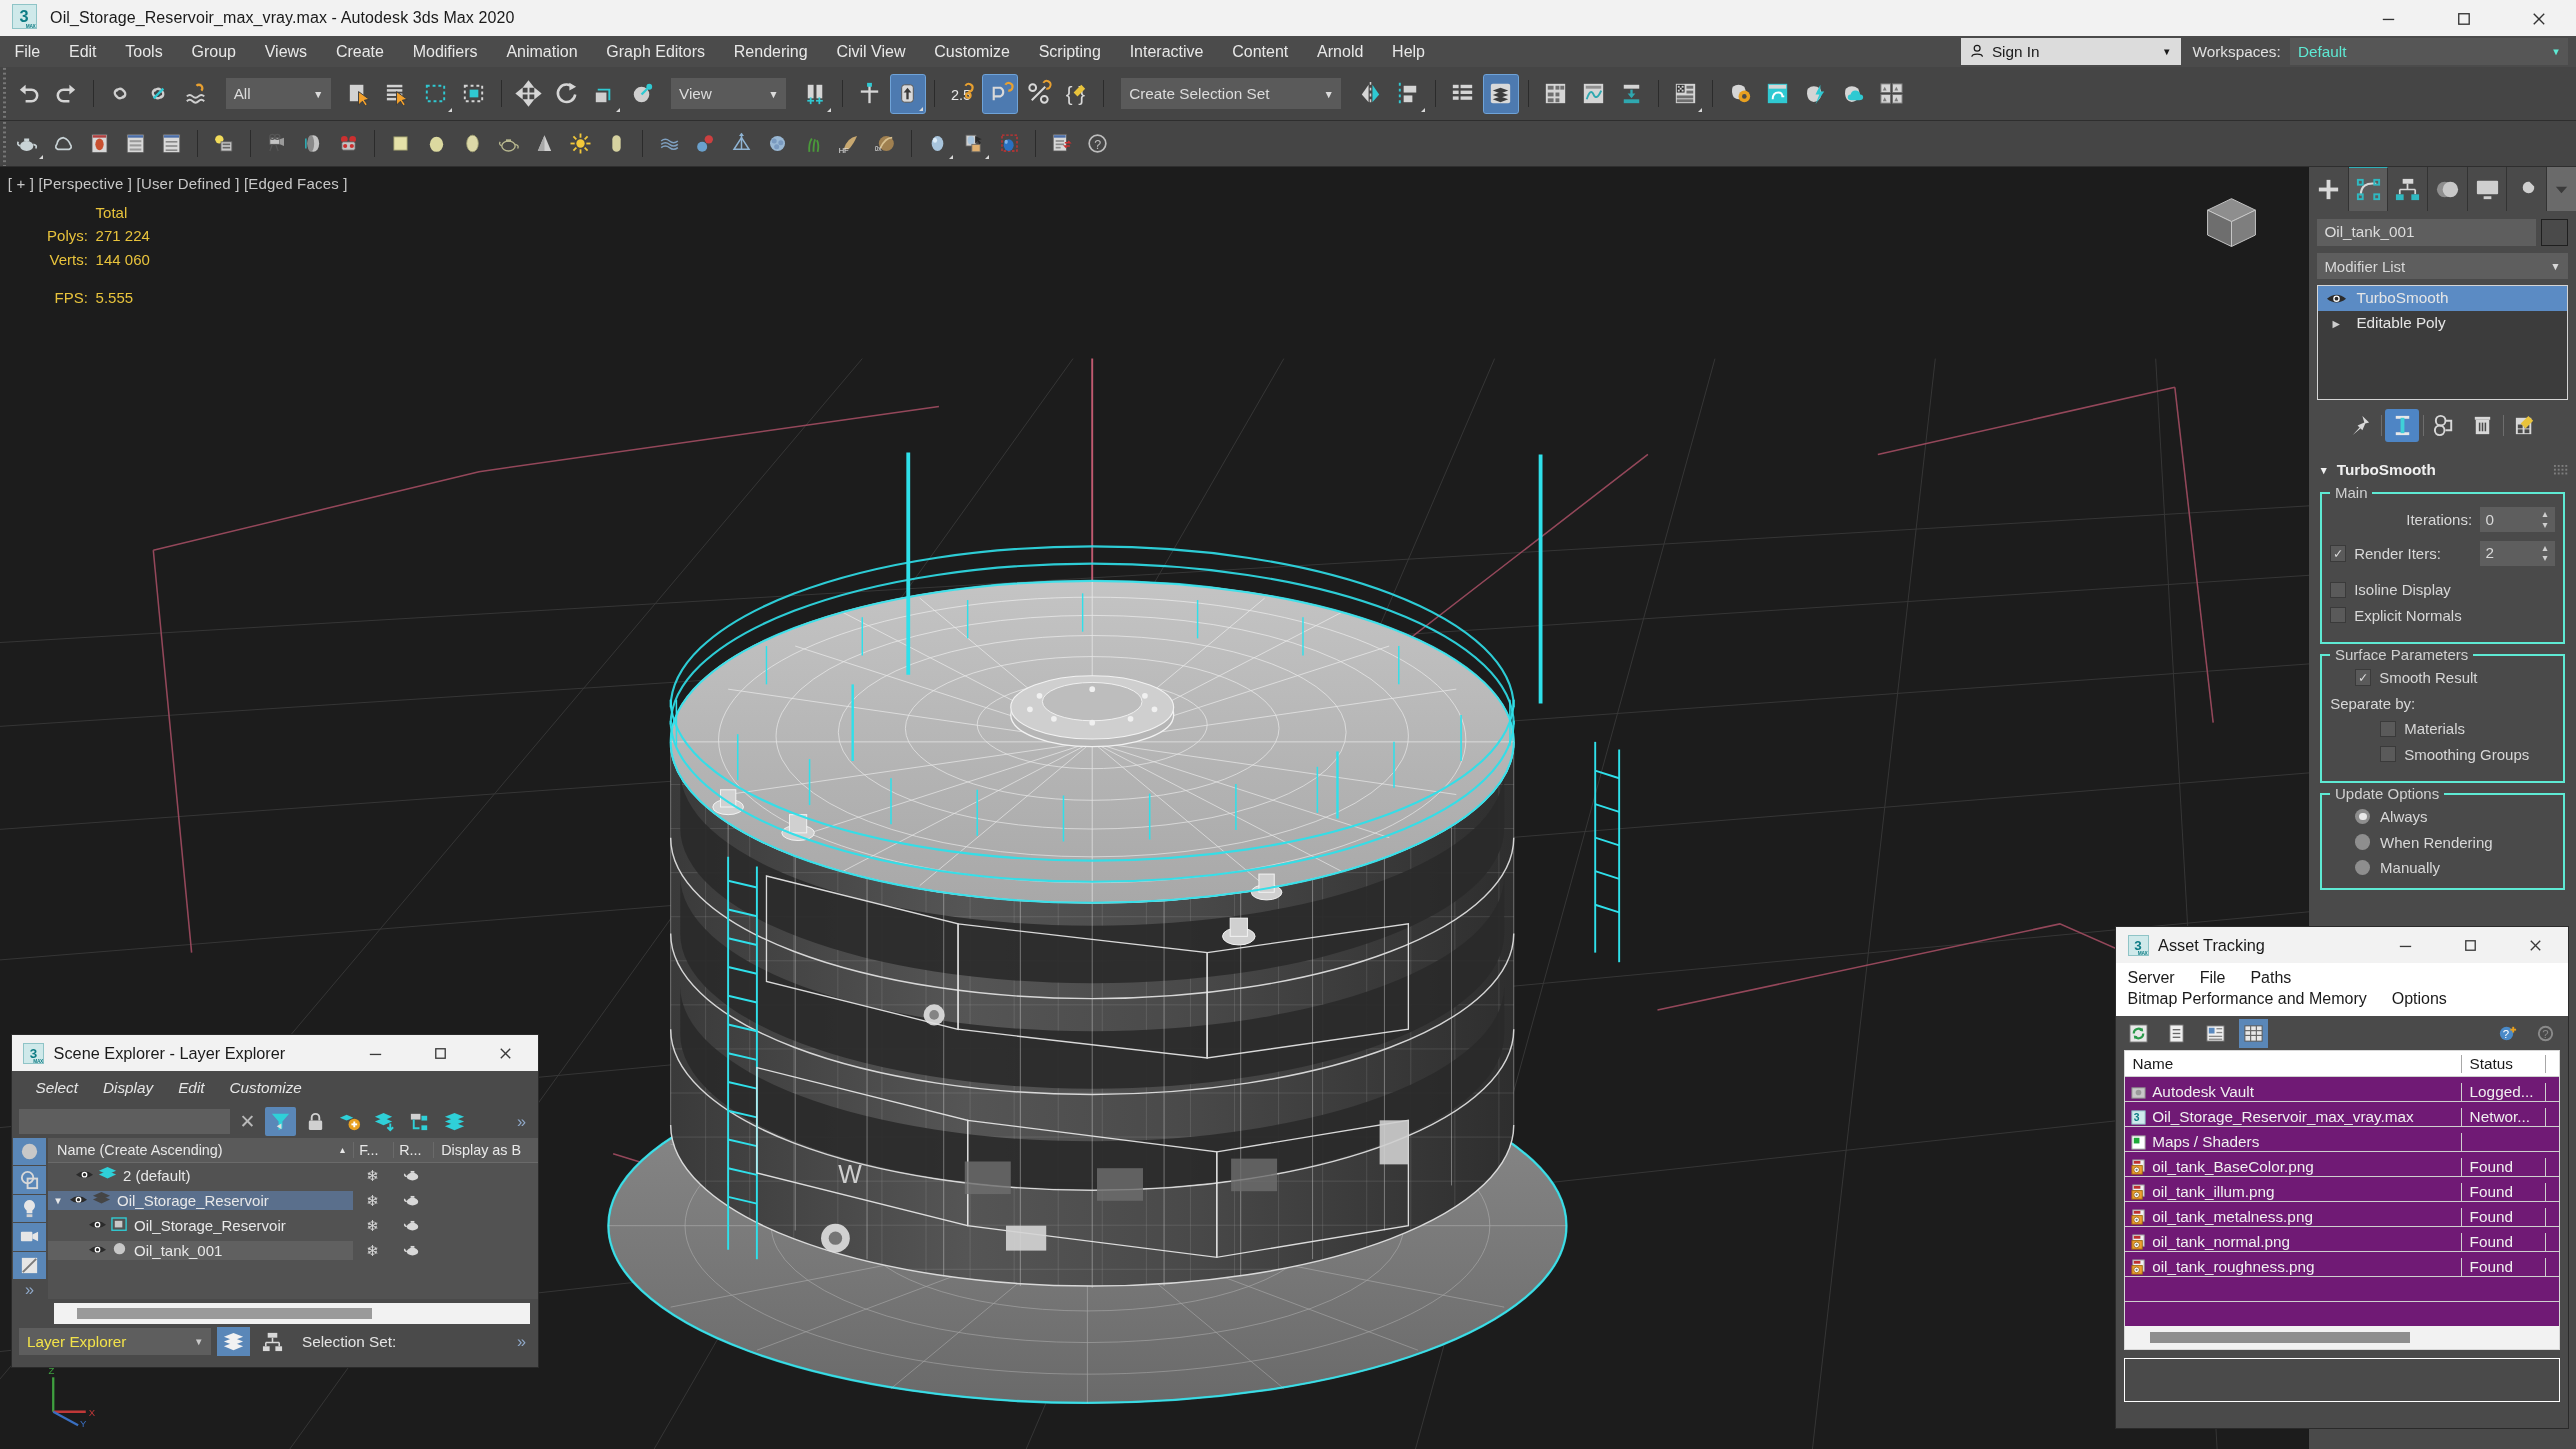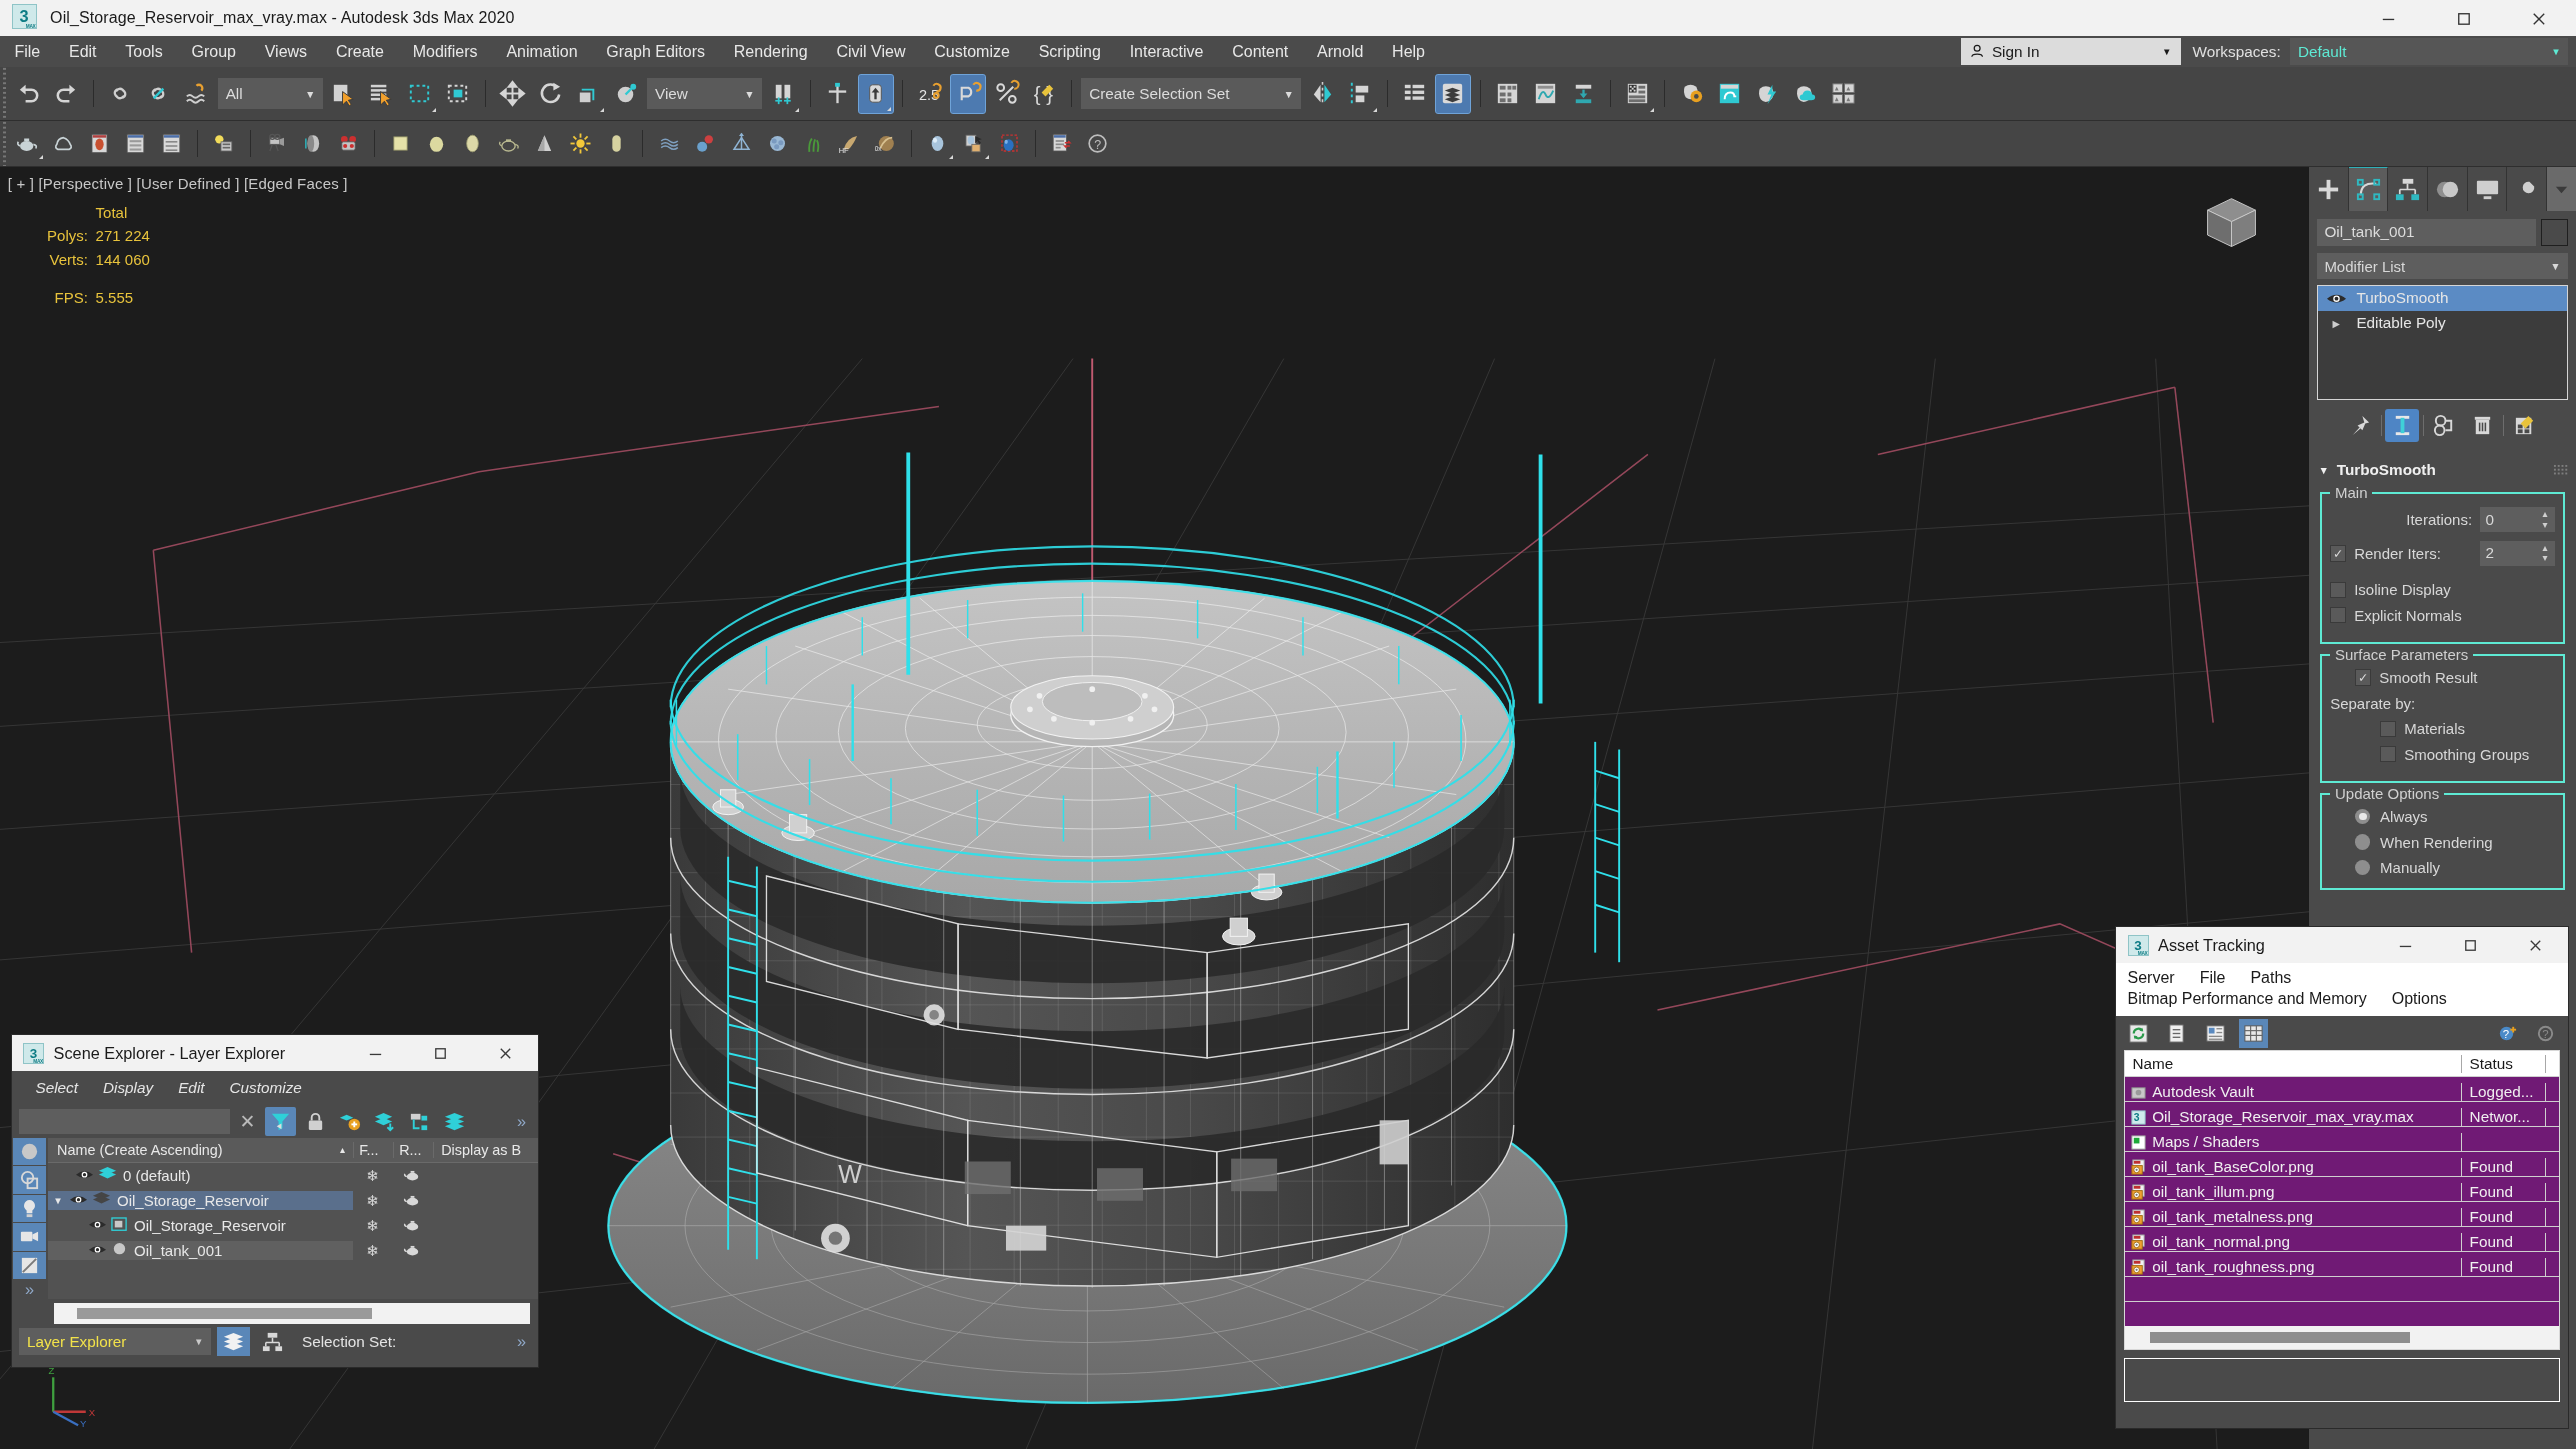--- a/index.html
+++ b/index.html
@@ -63,21 +63,21 @@
   .tbtn{
     width:36px;height:40px;margin:0 1px;flex:none;display:flex;align-items:center;justify-content:center;
     position:relative;border-radius:2.9px;
   }
   #toolbar2 .tbtn{height:34px;width:34px;}
   .tbtn.active2{background:#4d7ab0;border:1px solid #6fa3d8;}
   .tbtn .corner{position:absolute;right:1.9px;bottom:1.9px;width:0;height:0;
     border-left:4.8px solid transparent;border-bottom:4.8px solid #d8d8d8;}
   .combo{
     height:31px;background:#5a5a5a;color:#dcdcdc;font-size:15.3px;display:flex;align-items:center;
-    padding:0 7.7px;margin:0 2px;flex:none;text-align:right;
+    padding:0 7.7px;margin:0 10px;flex:none;text-align:right;
   }
   .combo .caret{margin-left:auto;padding-left:13.4px;font-size:10.5px;}
   .icon-svg{width:29px;height:29px;display:block;}
   #toolbar2 .icon-svg{width:25px;height:25px;}
 
   
   .viewport{
     position:absolute;left:0;top:167px;width:2309px;height:1283px;
     background:#1c1c1c;overflow:hidden;
   }
@@ -1435,21 +1435,21 @@
                 </svg>
             </span>
             <span style="margin-right:5.7px">
               <svg width="19" height="15.3" viewBox="0 0 20 16">
                   <g fill="#2fd0d8">
                     <path d="M1 5 L10 1 L19 5 L10 9 Z"></path>
                     <path d="M1 9 L10 5 L19 9 L10 13 Z"></path>
                   </g>
                 </svg>
             </span>
-            <span>0 (default)</span>
+            <span>2 (default)</span>
           </div>
           <div class="frz" style="color:#d8d8d8">❄</div>
           <div class="rnd">
             <svg width="19" height="13.4" viewBox="0 0 20 14">
                 <ellipse cx="10" cy="8" rx="6" ry="4" fill="#d8d8d8"></ellipse>
                 <path d="M4 8 q-3 -1 -2 -3" fill="none" stroke="#d8d8d8" stroke-width="1.6"></path>
                 <rect x="8" y="2" width="4" height="2" fill="#d8d8d8"></rect>
               </svg>
           </div>
           <div class="disp"></div>

